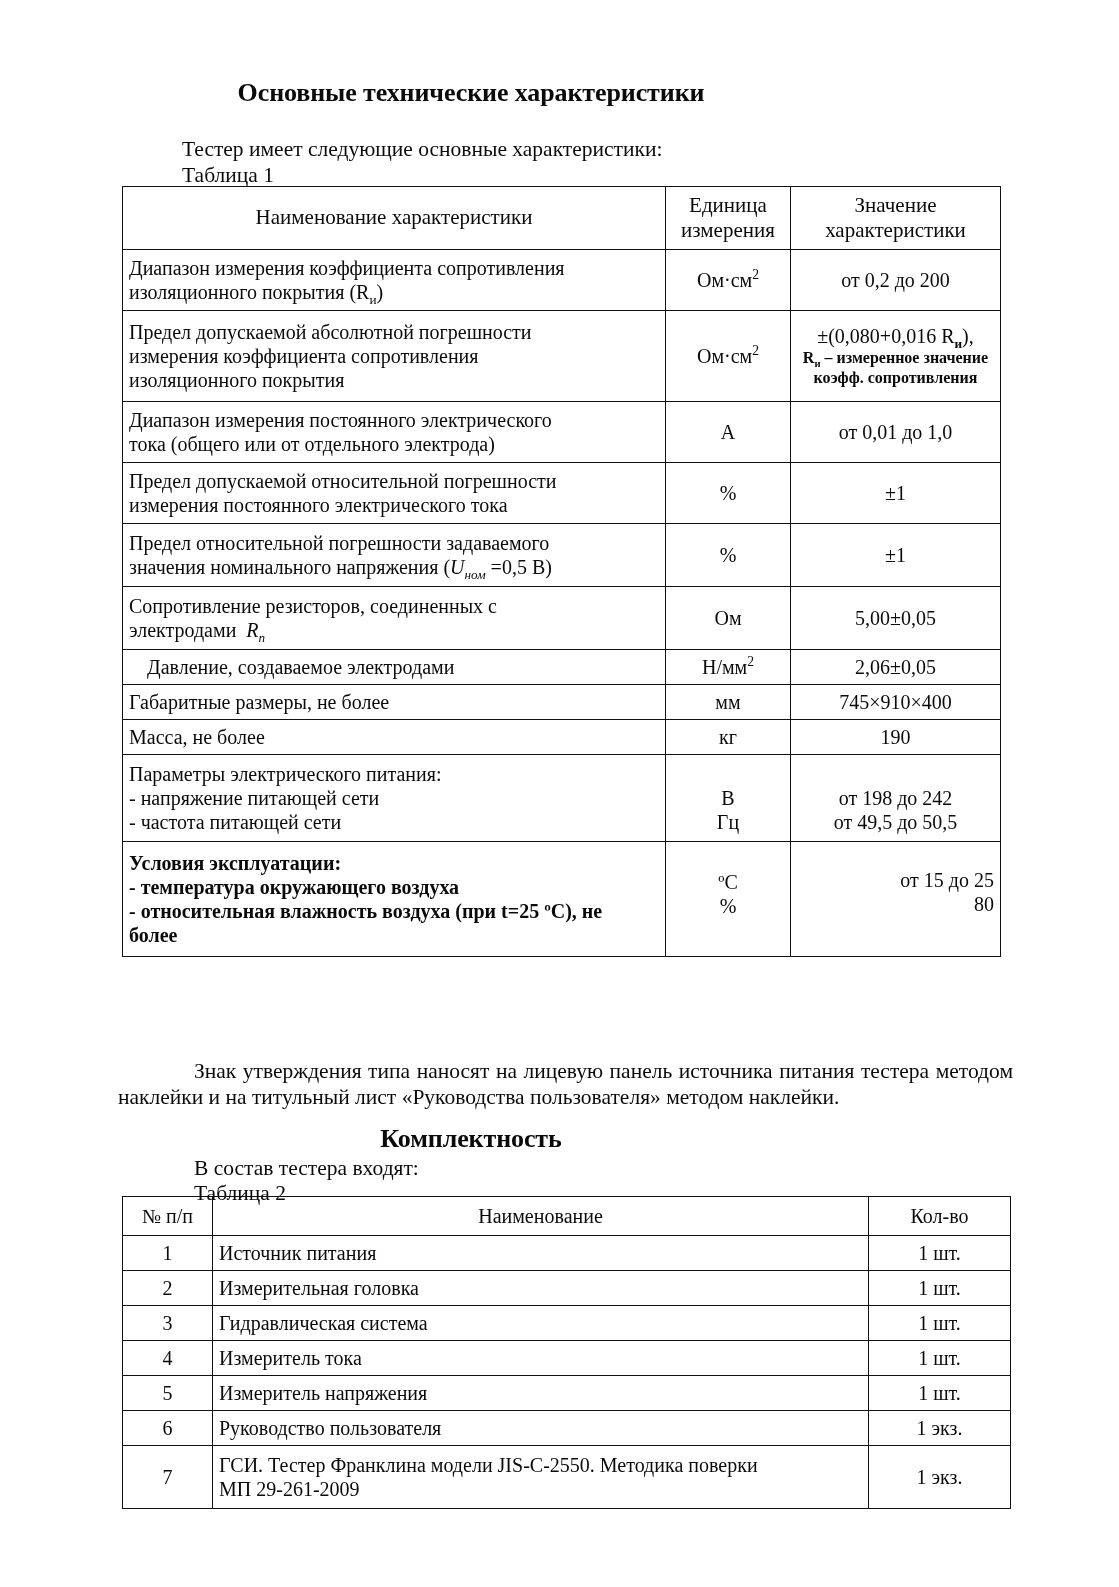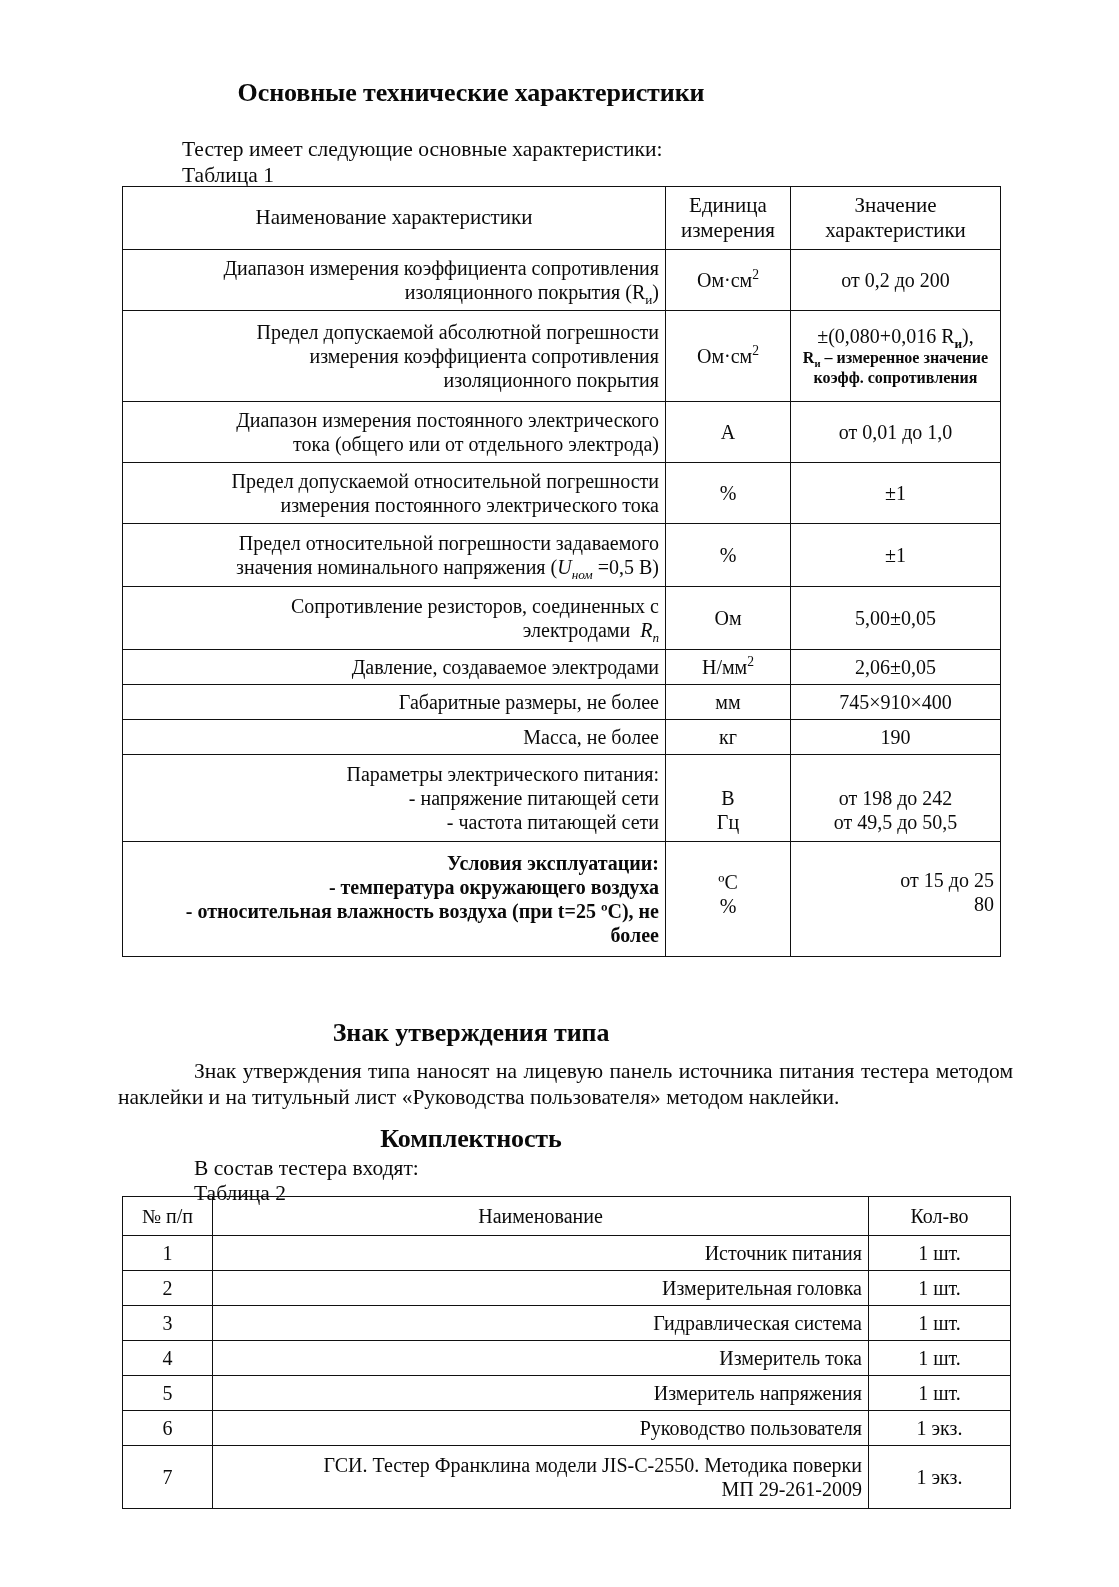--- a/index.html
+++ b/index.html
@@ -48,21 +48,21 @@
     font-size: 20px;
   }
   table.t td, table.t th {
     border: 1.6px solid #111;
     padding: 2px 6px;
     vertical-align: middle;
     font-weight: normal;
     line-height: 1.2;
   }
   .c-center { text-align: center; }
-  .c-left { text-align: right; }
+  .c-left { text-align: left; }
 
   .hdr td { text-align: center; font-size: 21px; padding: 8px 4px; }
 
   .small-note { font-size: 16px; line-height: 1.25; }
   .small-note-strong { font-weight: bold; }
 
   sup { font-size: 0.68em; vertical-align: super; line-height: 0; }
   sub { font-size: 0.66em; vertical-align: sub; line-height: 0; }
   .it { font-style: italic; }
 
@@ -220,23 +220,20 @@
           <td class="c-center" style="vertical-align:top; text-align:right;">
             <div style="visibility:hidden;">&nbsp;</div>
             <div>от 15 до 25</div>
             <div>80</div>
           </td>
         </tr>
       </tbody>
     </table>
   </div>
 
-  <div class="heading-wrap" style="top:1018px;">
-    <h1 class="doc-heading">Знак утверждения типа</h1>
-  </div>
 
   <div class="para justified" style="position:absolute; left:118px; top:1058px; width:895px; text-indent:76px;">Знак утверждения типа наносят на лицевую панель источника питания тестера методом наклейки и на титульный лист «Руководства пользователя» методом наклейки.</div>
 
   <div class="heading-wrap" style="top:1124px;">
     <h1 class="doc-heading">Комплектность</h1>
   </div>
 
   <div class="para" style="position:absolute; left:194px; top:1155px;">В состав тестера входят:</div>
   <div class="para" style="position:absolute; left:194px; top:1180px;">Таблица 2</div>
 

